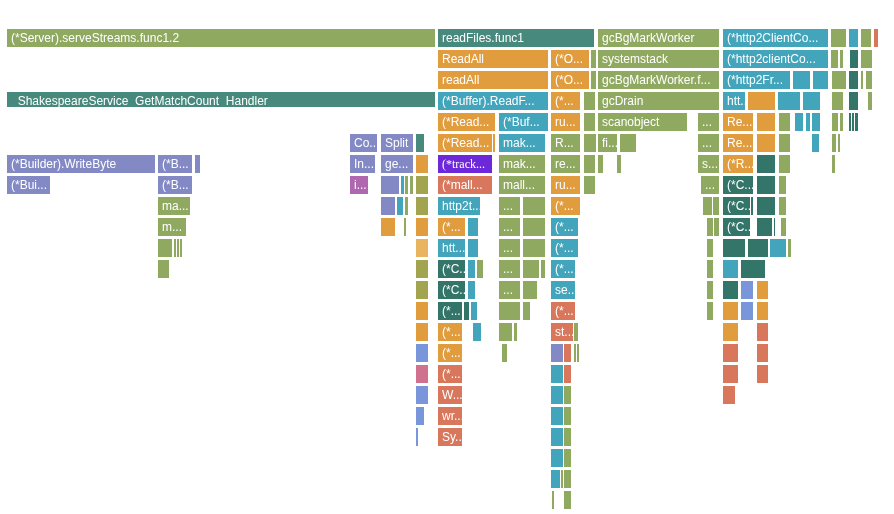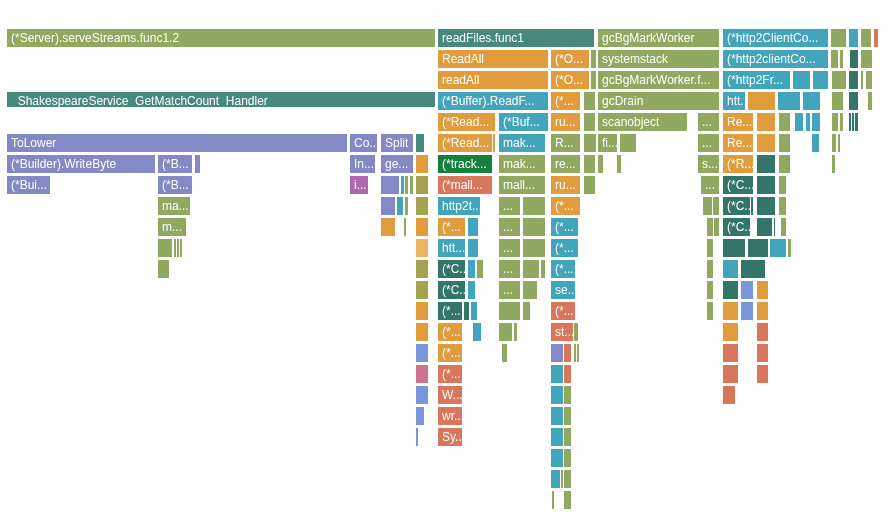--- a/index.html
+++ b/index.html
@@ -77,21 +77,20 @@
     <div class="bar" style="left: 757px; top: 113px; width: 18px; height: 18px; background: rgb(224, 156, 61);"></div>
     <div class="bar" style="left: 779px; top: 113px; width: 11px; height: 18px; background: rgb(144, 169, 97); padding: 0px;"></div>
     <div class="bar" style="left: 795px; top: 113px; width: 8px; height: 18px; background: rgb(67, 165, 188); padding: 0px;"></div>
     <div class="bar" style="left: 806px; top: 113px; width: 4px; height: 18px; background: rgb(67, 165, 188); padding: 0px;"></div>
     <div class="bar" style="left: 812px; top: 113px; width: 8px; height: 18px; background: rgb(67, 165, 188); padding: 0px;"></div>
     <div class="bar" style="left: 832px; top: 113px; width: 6px; height: 18px; background: rgb(144, 169, 97); padding: 0px;"></div>
     <div class="bar" style="left: 840px; top: 113px; width: 3px; height: 18px; background: rgb(144, 169, 97); padding: 0px;"></div>
     <div class="bar" style="left: 849px; top: 113px; width: 2px; height: 18px; background: rgb(51, 118, 105); padding: 0px;"></div>
     <div class="bar" style="left: 852px; top: 113px; width: 2px; height: 18px; background: rgb(51, 118, 105); padding: 0px;"></div>
     <div class="bar" style="left: 855px; top: 113px; width: 3px; height: 18px; background: rgb(51, 118, 105); padding: 0px;"></div>
-    <div class="bar" title="ToLower" style="left: 7px; top: 134px; width: 340px; height: 18px; background: rgb(130, 137, 197);">ToLower</div>
     <div class="bar" title="Co..." style="left: 350px; top: 134px; width: 27px; height: 18px; background: rgb(130, 137, 197);">Co...</div>
     <div class="bar" title="Split" style="left: 381px; top: 134px; width: 32px; height: 18px; background: rgb(130, 137, 197);">Split</div>
     <div class="bar" style="left: 416px; top: 134px; width: 8px; height: 18px; background: rgb(71, 137, 124); padding: 0px;"></div>
     <div class="bar" title="(*Read..." style="left: 438px; top: 134px; width: 54px; height: 18px; background: rgb(224, 156, 61);">(*Read...</div>
     <div class="bar" style="left: 493px; top: 134px; width: 2px; height: 18px; background: rgb(224, 156, 61); padding: 0px;"></div>
     <div class="bar" title="mak..." style="left: 499px; top: 134px; width: 46px; height: 18px; background: rgb(67, 165, 188);">mak...</div>
     <div class="bar" title="R..." style="left: 551px; top: 134px; width: 29px; height: 18px; background: rgb(144, 169, 97);">R...</div>
     <div class="bar" style="left: 584px; top: 134px; width: 12px; height: 18px; background: rgb(144, 169, 97); padding: 0px;"></div>
     <div class="bar" title="fi..." style="left: 598px; top: 134px; width: 19px; height: 18px; background: rgb(144, 169, 97);">fi...</div>
     <div class="bar" style="left: 620px; top: 134px; width: 16px; height: 18px; background: rgb(144, 169, 97);"></div>
@@ -101,21 +100,21 @@
     <div class="bar" style="left: 779px; top: 134px; width: 11px; height: 18px; background: rgb(144, 169, 97); padding: 0px;"></div>
     <div class="bar" style="left: 812px; top: 134px; width: 7px; height: 18px; background: rgb(67, 165, 188); padding: 0px;"></div>
     <div class="bar" style="left: 832px; top: 134px; width: 4px; height: 18px; background: rgb(144, 169, 97); padding: 0px;"></div>
     <div class="bar" style="left: 838px; top: 134px; width: 2px; height: 18px; background: rgb(144, 169, 97); padding: 0px;"></div>
     <div class="bar" title="(*Builder).WriteByte" style="left: 7px; top: 155px; width: 148px; height: 18px; background: rgb(130, 137, 197);">(*Builder).WriteByte</div>
     <div class="bar" title="(*B..." style="left: 158px; top: 155px; width: 34px; height: 18px; background: rgb(130, 137, 197);">(*B...</div>
     <div class="bar" style="left: 195px; top: 155px; width: 5px; height: 18px; background: rgb(130, 137, 197); padding: 0px;"></div>
     <div class="bar" title="In..." style="left: 350px; top: 155px; width: 25px; height: 18px; background: rgb(130, 137, 197);">In...</div>
     <div class="bar" title="ge..." style="left: 381px; top: 155px; width: 32px; height: 18px; background: rgb(130, 137, 197);">ge...</div>
     <div class="bar" style="left: 416px; top: 155px; width: 12px; height: 18px; background: rgb(224, 156, 61); padding: 0px;"></div>
-    <div class="bar" title="(*track..." style="left: 438px; top: 155px; width: 54px; height: 18px; background: #15803d;">(*track...</div>
+    <div class="bar" title="(*track..." style="left: 438px; top: 155px; width: 54px; height: 18px; background: #6d28d9; font-family: Liberation Serif, serif;">(*track...</div>
     <div class="bar" title="mak..." style="left: 499px; top: 155px; width: 46px; height: 18px; background: rgb(144, 169, 97);">mak...</div>
     <div class="bar" title="re..." style="left: 551px; top: 155px; width: 29px; height: 18px; background: rgb(144, 169, 97);">re...</div>
     <div class="bar" style="left: 584px; top: 155px; width: 11px; height: 18px; background: rgb(144, 169, 97); padding: 0px;"></div>
     <div class="bar" style="left: 598px; top: 155px; width: 5px; height: 18px; background: rgb(144, 169, 97); padding: 0px;"></div>
     <div class="bar" style="left: 617px; top: 155px; width: 4px; height: 18px; background: rgb(144, 169, 97); padding: 0px;"></div>
     <div class="bar" title="s..." style="left: 698px; top: 155px; width: 21px; height: 18px; background: rgb(144, 169, 97);">s...</div>
     <div class="bar" title="(*R..." style="left: 723px; top: 155px; width: 30px; height: 18px; background: rgb(224, 156, 61);">(*R...</div>
     <div class="bar" style="left: 757px; top: 155px; width: 18px; height: 18px; background: rgb(51, 118, 105);"></div>
     <div class="bar" style="left: 779px; top: 155px; width: 11px; height: 18px; background: rgb(144, 169, 97); padding: 0px;"></div>
     <div class="bar" style="left: 832px; top: 155px; width: 3px; height: 18px; background: rgb(144, 169, 97); padding: 0px;"></div>

